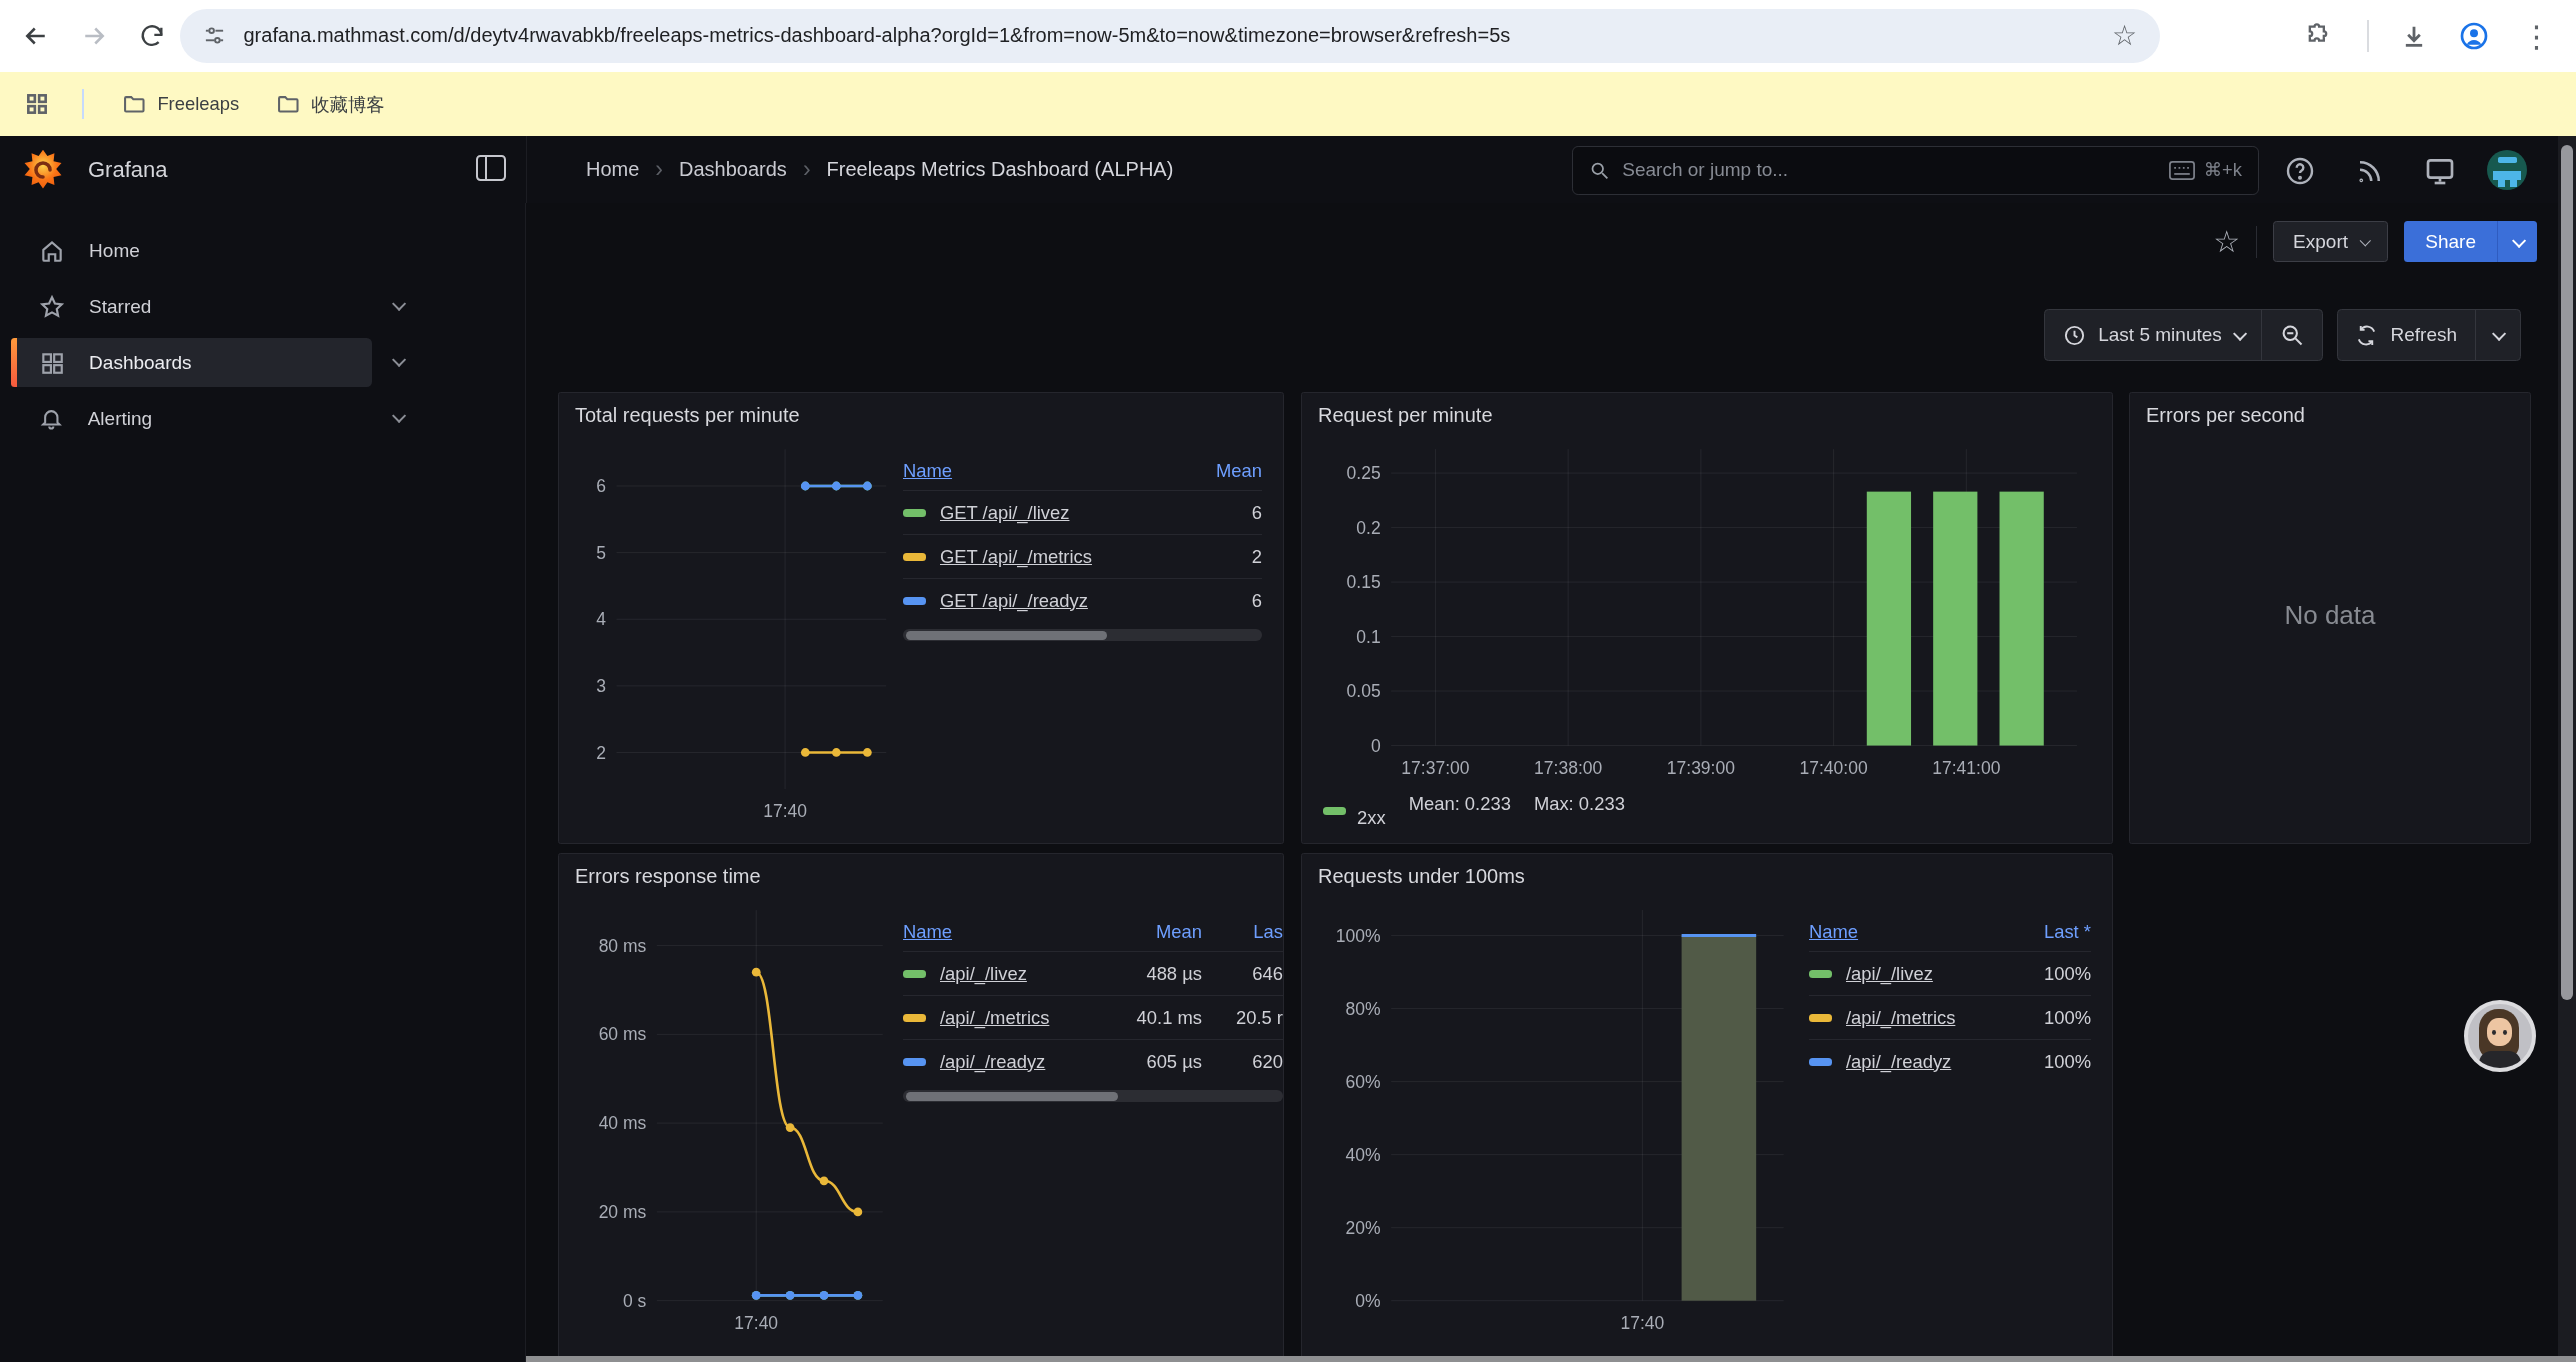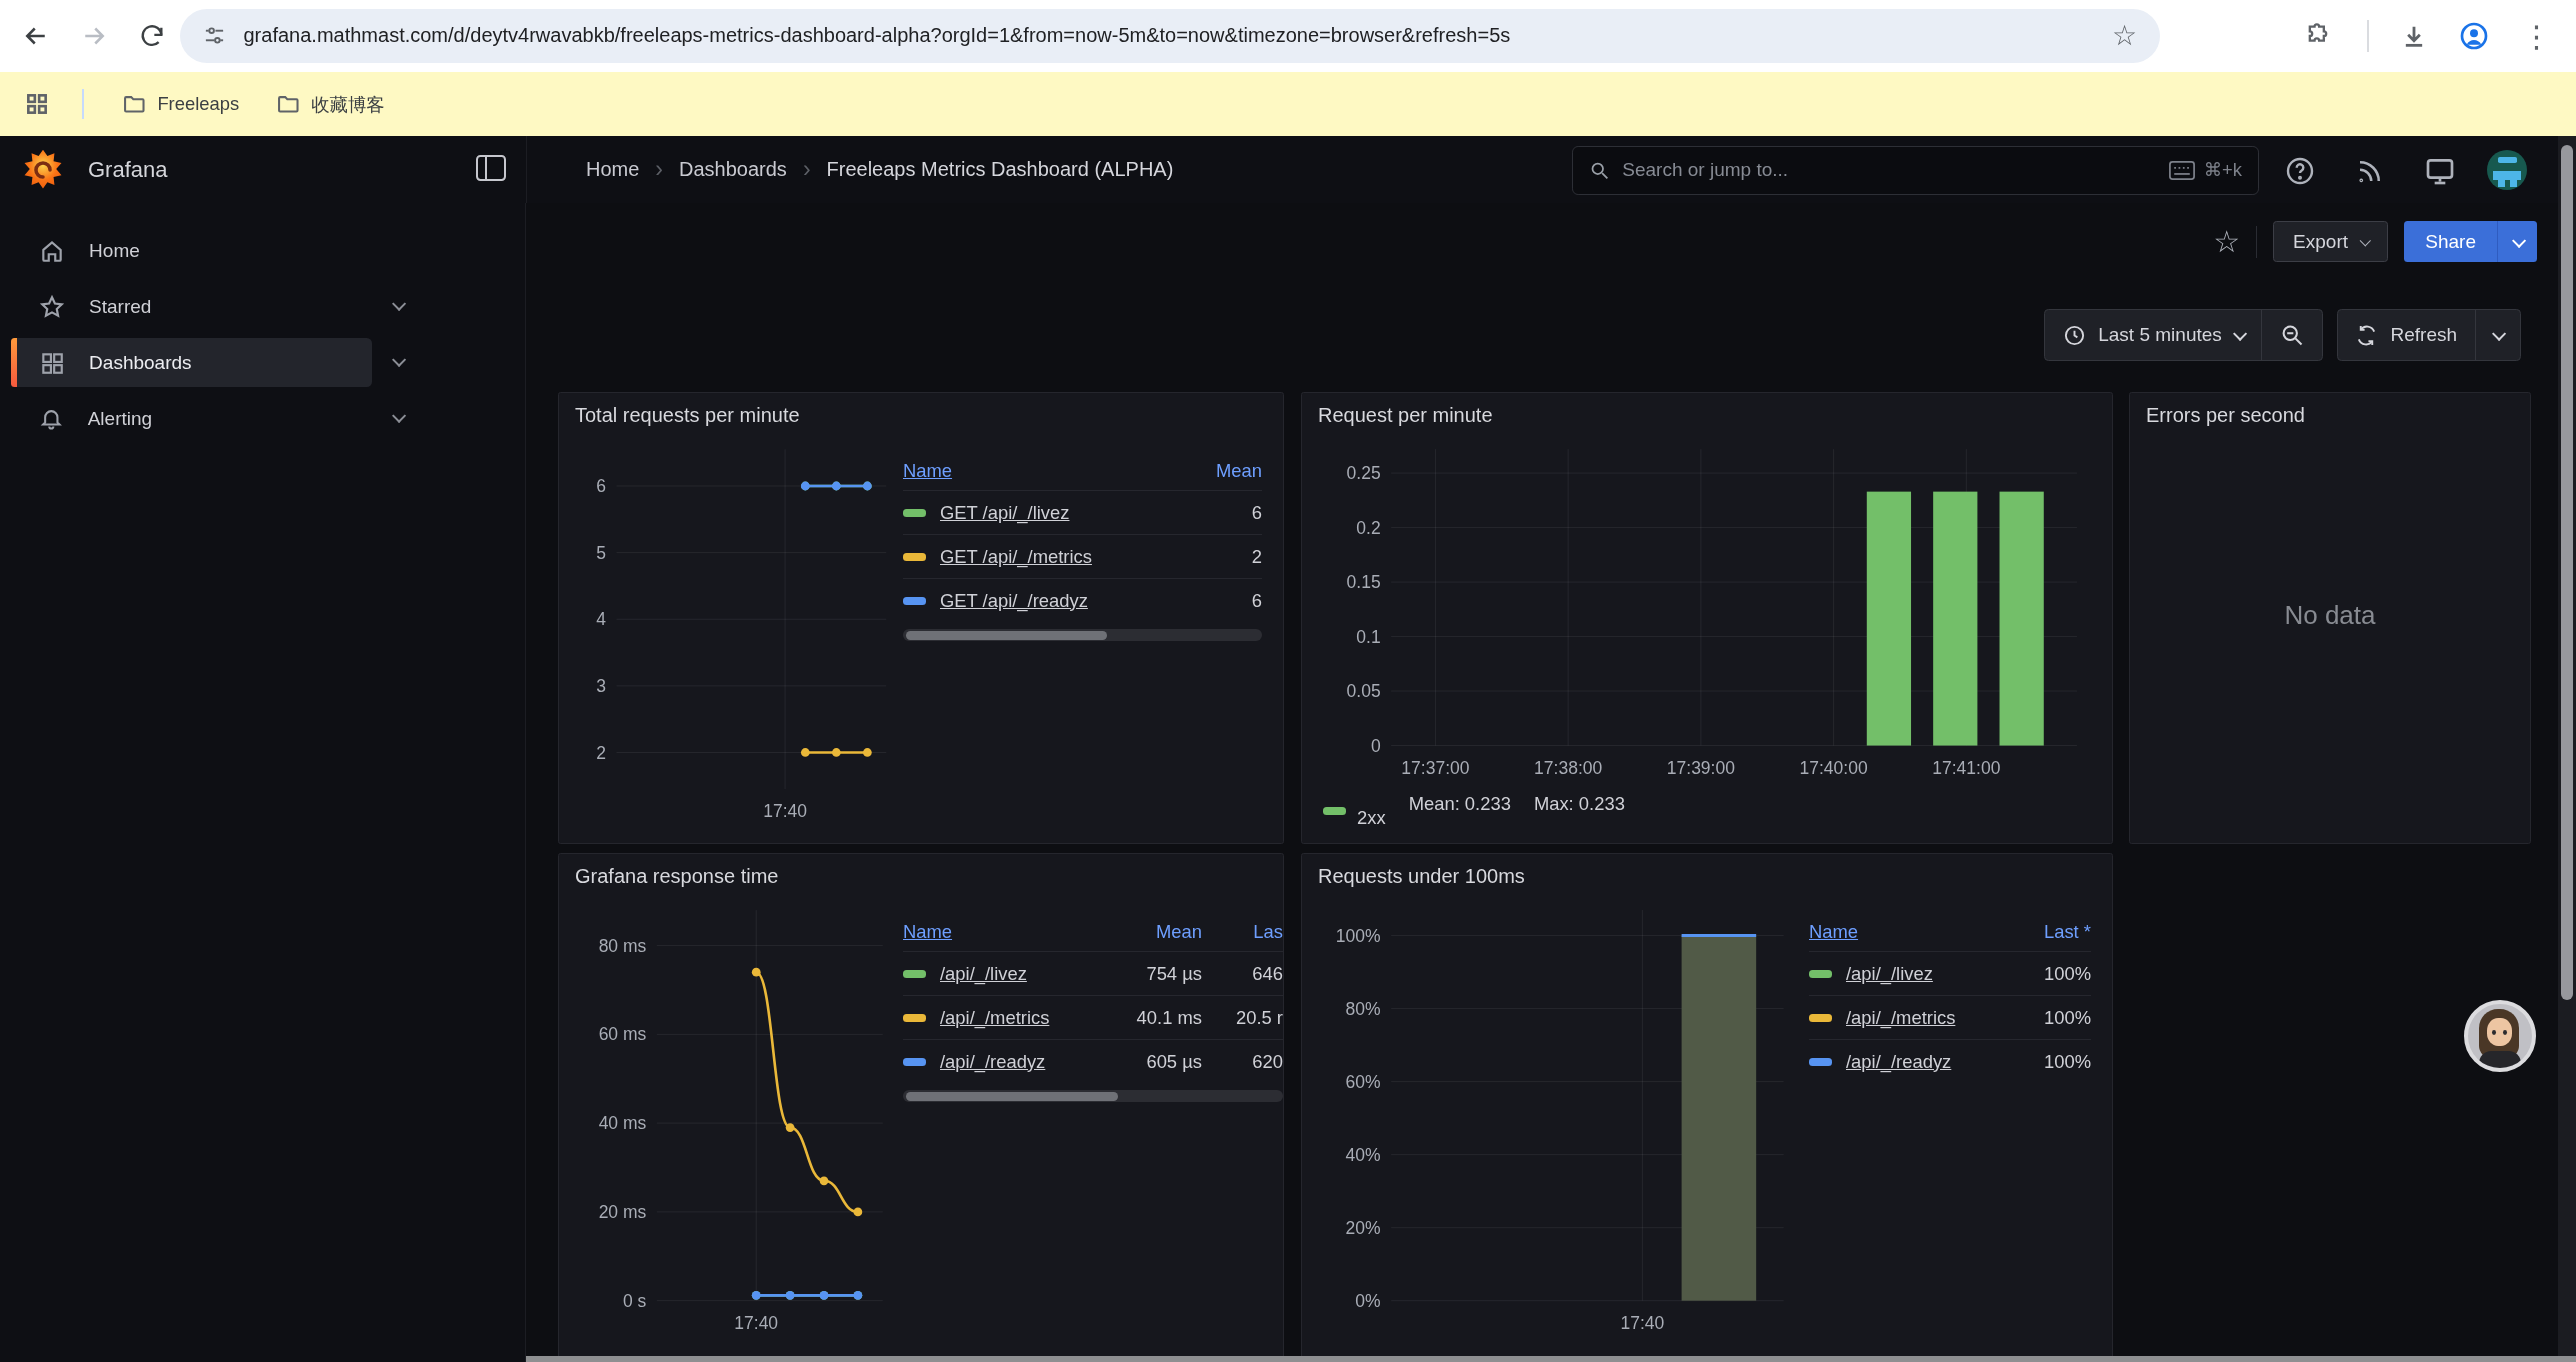--- a/index.html
+++ b/index.html
@@ -488,21 +488,21 @@
         <span>Max: 0.233</span>
       </div>
     </div>
 
     <div class="panel p-c">
       <div class="panel-title">Errors per second</div>
       <div class="no-data">No data</div>
     </div>
 
     <div class="panel p-d">
-      <div class="panel-title">Grafana response time</div>
+      <div class="panel-title">Errors response time</div>
       <div class="plot plot-d"><svg width="324" height="438" viewBox="0 0 370 500">
             <line x1="98" x2="356" y1="48.54545454545456" y2="48.54545454545456" stroke="rgba(204,204,220,0.10)"></line>
             <text x="86" y="55.54545454545456" fill="#a9adb6" font-size="20" text-anchor="end">80 ms</text>
             <line x1="98" x2="356" y1="149.90909090909093" y2="149.90909090909093" stroke="rgba(204,204,220,0.10)"></line>
             <text x="86" y="156.90909090909093" fill="#a9adb6" font-size="20" text-anchor="end">60 ms</text>
             <line x1="98" x2="356" y1="251.27272727272725" y2="251.27272727272725" stroke="rgba(204,204,220,0.10)"></line>
             <text x="86" y="258.27272727272725" fill="#a9adb6" font-size="20" text-anchor="end">40 ms</text>
             <line x1="98" x2="356" y1="352.6363636363636" y2="352.6363636363636" stroke="rgba(204,204,220,0.10)"></line>
             <text x="86" y="359.6363636363636" fill="#a9adb6" font-size="20" text-anchor="end">20 ms</text>
             <line x1="98" x2="356" y1="454" y2="454" stroke="rgba(204,204,220,0.10)"></line>
@@ -529,21 +529,21 @@
         <div class="lg-head">
           <span class="lg-name">Name</span>
           <span class="lg-col-mean">Mean</span>
           <span class="lg-col-last">Las</span>
         </div>
         <div class="lg-row">
           <span class="lg-name">
               <span class="swatch" style="background:#73bf69;"></span>
               <span>/api/_/livez</span>
             </span>
-          <span class="lg-col-mean">754 µs</span>
+          <span class="lg-col-mean">488 µs</span>
           <span class="lg-col-last">646</span>
         </div>
         <div class="lg-row">
           <span class="lg-name">
               <span class="swatch" style="background:#eab839;"></span>
               <span>/api/_/metrics</span>
             </span>
           <span class="lg-col-mean">40.1 ms</span>
           <span class="lg-col-last">20.5 r</span>
         </div>

